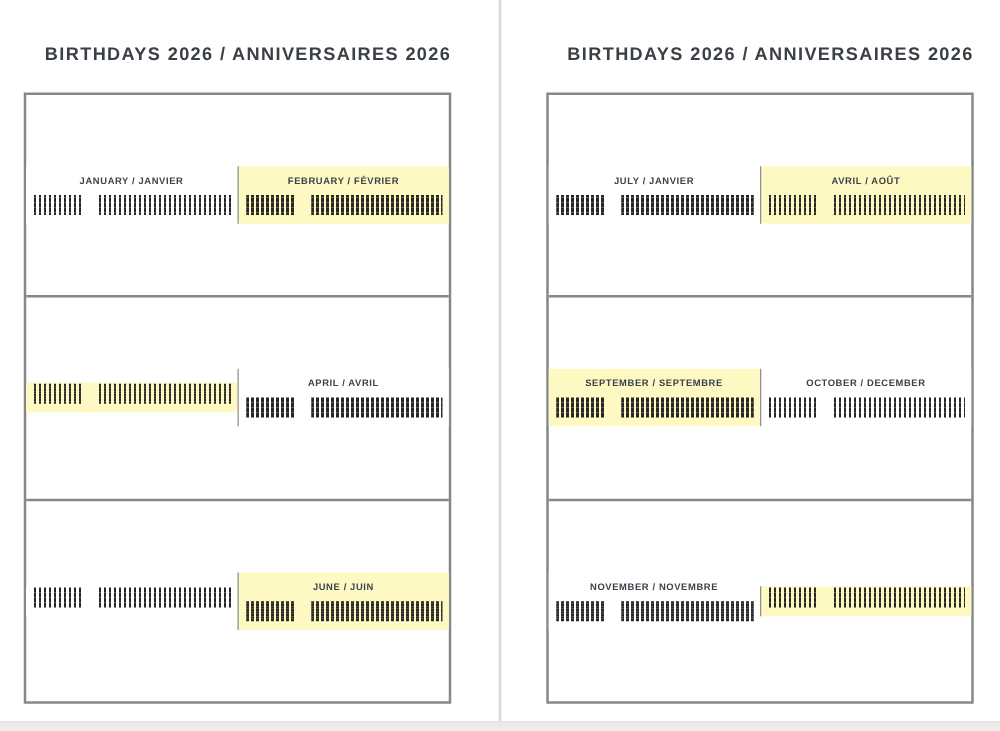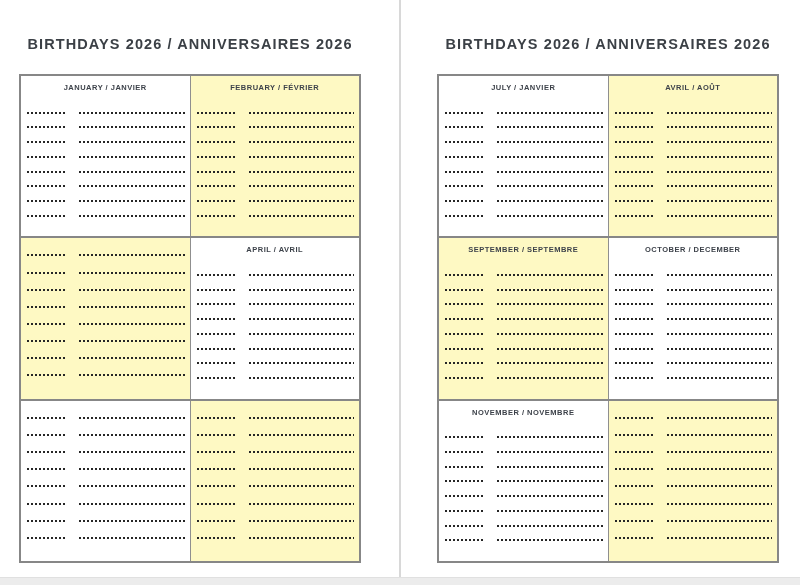--- a/index.html
+++ b/index.html
@@ -39,21 +39,21 @@
     width: 400px;
     height: 585px;
   }
   .page.left  { left: 0; }
   .page.right { left: 400px; }
   .page-title {
     position: absolute;
     top: 35px;
     width: 342px;
     margin: 0;
-    text-align: center;
+    text-align: right;
     font-size: 14.5px;
     line-height: 18px;
     font-weight: 600;
     letter-spacing: 1.1px;
     color: #3b4046;
     white-space: nowrap;
   }
   .page.left  .page-title { left: 19px; }
   .page.right .page-title { left: 37px; }
   .months-table {
@@ -66,20 +66,21 @@
     display: flex;
     flex-direction: column;
     background: #ffffff;
   }
   .page.left  .months-table { left: 19px; }
   .page.right .months-table { left: 37px; }
   .month-section {
     flex: 1;
     display: flex;
     min-height: 0;
+    align-items: center;
   }
   .month-section + .month-section {
     border-top: 2px solid #878787;
   }
   .month-cell {
     flex: 1;
     display: flex;
     flex-direction: column;
     background: #ffffff;
     min-width: 0;
@@ -313,20 +314,21 @@
                 <span class="dots short"></span>
                 <span class="dots long"></span>
               </div>
               <div class="dot-row">
                 <span class="dots short"></span>
                 <span class="dots long"></span>
               </div>
             </div>
         </div>
         <div class="month-cell shaded">
+          <div class="cell-header">JUNE / JUIN</div>
           <div class="rows">
               <div class="dot-row">
                 <span class="dots short"></span>
                 <span class="dots long"></span>
               </div>
               <div class="dot-row">
                 <span class="dots short"></span>
                 <span class="dots long"></span>
               </div>
               <div class="dot-row">

